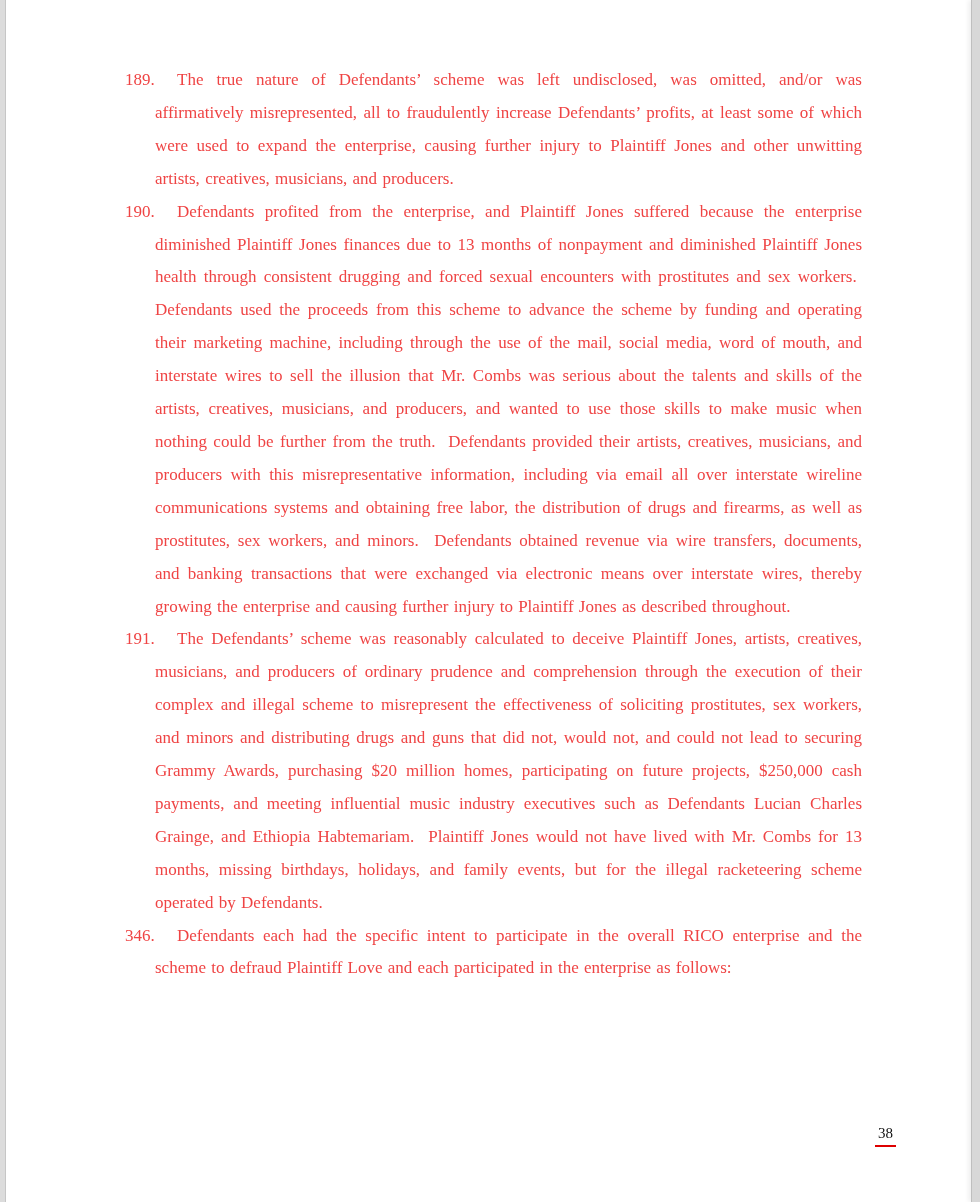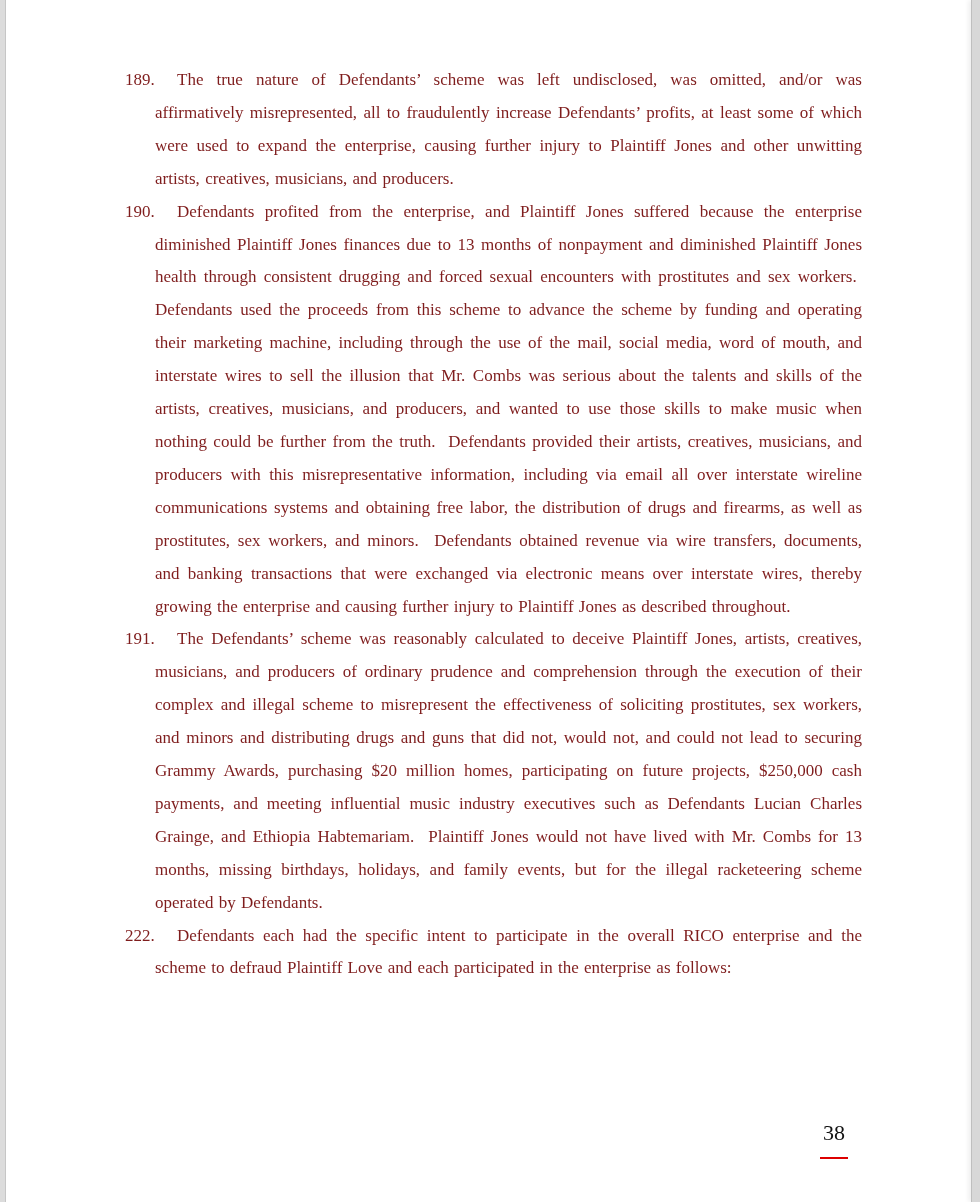--- a/index.html
+++ b/index.html
@@ -36,57 +36,57 @@
     border-left: 1px solid #bfbfbf;
     box-shadow: -3px 0 4px rgba(0,0,0,0.06);
   }
   .content {
     position: absolute;
     left: 125px;
     top: 64px;
     width: 737px;
     font-size: 17px;
     line-height: 32.9px;
-    color: #7f1d1d;
+    color: #ef4444;
     text-align: justify;
     word-spacing: 0.06em;
   }
   .para {
     margin: 0;
     padding-left: 30px;
     text-indent: -30px;
   }
   .pnum {
     display: inline-block;
     width: 52px;
     text-indent: 0;
   }
   .page-number {
     position: absolute;
     top: 1121px;
-    left: 820px;
-    font-size: 22px;
+    left: 875px;
+    font-size: 15px;
     line-height: 24px;
     color: #121212;
     border-bottom: 2px solid #dd0000;
-    padding: 0 3px 12px 3px;
+    padding: 0 3px 0 3px;
   }
 </style>
 </head>
 <body>
 
 <div class="page">
   <div class="edge-left"></div>
   <div class="edge-right"></div>
 
   <main class="content">
     <p class="para"><span class="pnum">189.</span><span>The true nature of Defendants’ scheme was left undisclosed, was omitted, and/or was affirmatively misrepresented, all to fraudulently increase Defendants’ profits, at least some of which were used to expand the enterprise, causing further injury to Plaintiff Jones and other unwitting artists, creatives, musicians, and producers.</span></p>
 
     <p class="para"><span class="pnum">190.</span><span>Defendants profited from the enterprise, and Plaintiff Jones suffered because the enterprise diminished Plaintiff Jones finances due to 13 months of nonpayment and diminished Plaintiff Jones health through consistent drugging and forced sexual encounters with prostitutes and sex workers.&nbsp; Defendants used the proceeds from this scheme to advance the scheme by funding and operating their marketing machine, including through the use of the mail, social media, word of mouth, and interstate wires to sell the illusion that Mr. Combs was serious about the talents and skills of the artists, creatives, musicians, and producers, and wanted to use those skills to make music when nothing could be further from the truth.&nbsp; Defendants provided their artists, creatives, musicians, and producers with this misrepresentative information, including via email all over interstate wireline communications systems and obtaining free labor, the distribution of drugs and firearms, as well as prostitutes, sex workers, and minors.&nbsp; Defendants obtained revenue via wire transfers, documents, and banking transactions that were exchanged via electronic means over interstate wires, thereby growing the enterprise and causing further injury to Plaintiff Jones as described throughout.</span></p>
 
     <p class="para"><span class="pnum">191.</span><span>The Defendants’ scheme was reasonably calculated to deceive Plaintiff Jones, artists, creatives, musicians, and producers of ordinary prudence and comprehension through the execution of their complex and illegal scheme to misrepresent the effectiveness of soliciting prostitutes, sex workers, and minors and distributing drugs and guns that did not, would not, and could not lead to securing Grammy Awards, purchasing $20 million homes, participating on future projects, $250,000 cash payments, and meeting influential music industry executives such as Defendants Lucian Charles Grainge, and Ethiopia Habtemariam.&nbsp; Plaintiff Jones would not have lived with Mr. Combs for 13 months, missing birthdays, holidays, and family events, but for the illegal racketeering scheme operated by Defendants.</span></p>
 
-    <p class="para"><span class="pnum">222.</span><span>Defendants each had the specific intent to participate in the overall RICO enterprise and the scheme to defraud Plaintiff Love and each participated in the enterprise as follows:</span></p>
+    <p class="para"><span class="pnum">346.</span><span>Defendants each had the specific intent to participate in the overall RICO enterprise and the scheme to defraud Plaintiff Love and each participated in the enterprise as follows:</span></p>
 
   </main>
 
   <span class="page-number">38</span>
 </div>
 
 </body></html>

